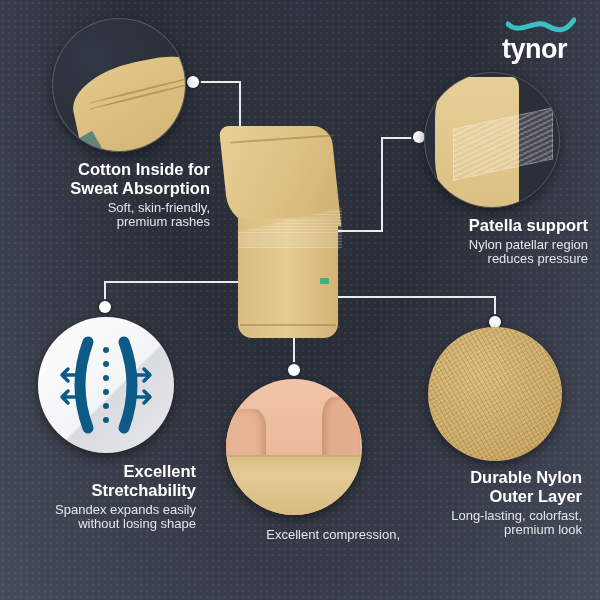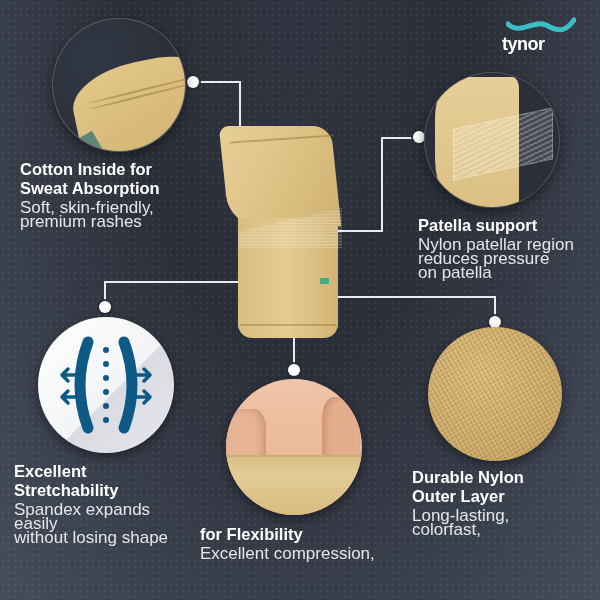--- a/index.html
+++ b/index.html
@@ -19,36 +19,36 @@
     .abs { position: absolute; }
     .line { position: absolute; background: #e9ecef; }
     .node {
       position: absolute; width: 12px; height: 12px; border-radius: 50%;
       background: #fff; box-shadow: 0 0 0 2px rgba(40,44,54,0.9);
     }
     .circle {
       position: absolute; border-radius: 50%; overflow: hidden;
       box-shadow: 0 4px 12px rgba(0,0,0,0.45);
     }
-    .feature { position: absolute; text-align: left; }
+    .feature { position: absolute; text-align: right; }
     .feature .title {
       font-family: "Liberation Sans", sans-serif; font-weight: 700;
       font-size: 16.5px; line-height: 19px; color: #fff;
     }
     .feature .desc {
-      font-family: "Liberation Sans", sans-serif; font-size: 17px;
+      font-family: "Liberation Sans", sans-serif; font-size: 13px;
       line-height: 14px; color: #e4e6ea; margin-top: 3px;
     }
 
     
     .logo { position: absolute; left: 496px; top: 14px; width: 92px; height: 52px; }
     .logo .text {
       position: absolute; left: 6px; top: 20px;
       font-family: "Liberation Sans", sans-serif; font-weight: 700;
-      font-size: 18px; letter-spacing: -0.5px; color: #fff;
+      font-size: 27px; letter-spacing: -0.5px; color: #fff;
     }
 
     
     .c-cotton {
       left: 52px; top: 18px; width: 134px; height: 134px;
       background: radial-gradient(circle at 30% 30%, #323844, #262a33);
       border: 1px solid rgba(255,255,255,0.2);
     }
     .c-cotton .fabric {
       position: absolute; left: 24px; top: 42px; width: 140px; height: 120px;
@@ -213,21 +213,20 @@
   <div class="fabric"></div>
   <div class="mesh"></div>
 </div>
 <div class="feature" style="left:418px;top:216px;width:170px">
   <div class="title">
     <div>Patella support</div>
   </div>
   <div class="desc">
     <div>Nylon patellar region</div>
     <div>reduces pressure</div>
-    <div>on patella</div>
   </div>
 </div>
 
 <div class="circle c-stretch">
   <svg width="136" height="136" viewBox="0 0 136 136">
     <path d="M50 25 Q 34 68 50 111" stroke="#0e5a86" stroke-width="11" fill="none" stroke-linecap="round"></path>
     <path d="M86 25 Q 102 68 86 111" stroke="#0e5a86" stroke-width="11" fill="none" stroke-linecap="round"></path>
     <g fill="#0e5a86">
       <circle cx="68" cy="33" r="3"></circle>
         <circle cx="68" cy="47" r="3"></circle>
@@ -255,29 +254,29 @@
   </div>
 </div>
 
 <div class="circle c-flex">
   <div class="hand-l"></div>
   <div class="hand-r"></div>
   <div class="sleeve"></div>
 </div>
 <div class="feature" style="left:200px;top:525px;width:200px">
   <div class="title">
-    <div>for Flexibility</div>
   </div>
   <div class="desc">
     <div>Excellent compression,</div>
   </div>
 </div>
 
 <div class="circle c-nylon"></div>
 <div class="feature" style="left:412px;top:468px;width:170px">
   <div class="title">
     <div>Durable Nylon</div>
     <div>Outer Layer</div>
   </div>
   <div class="desc">
     <div>Long-lasting, colorfast,</div>
+    <div>premium look</div>
   </div>
 </div>
 
 </body></html>

